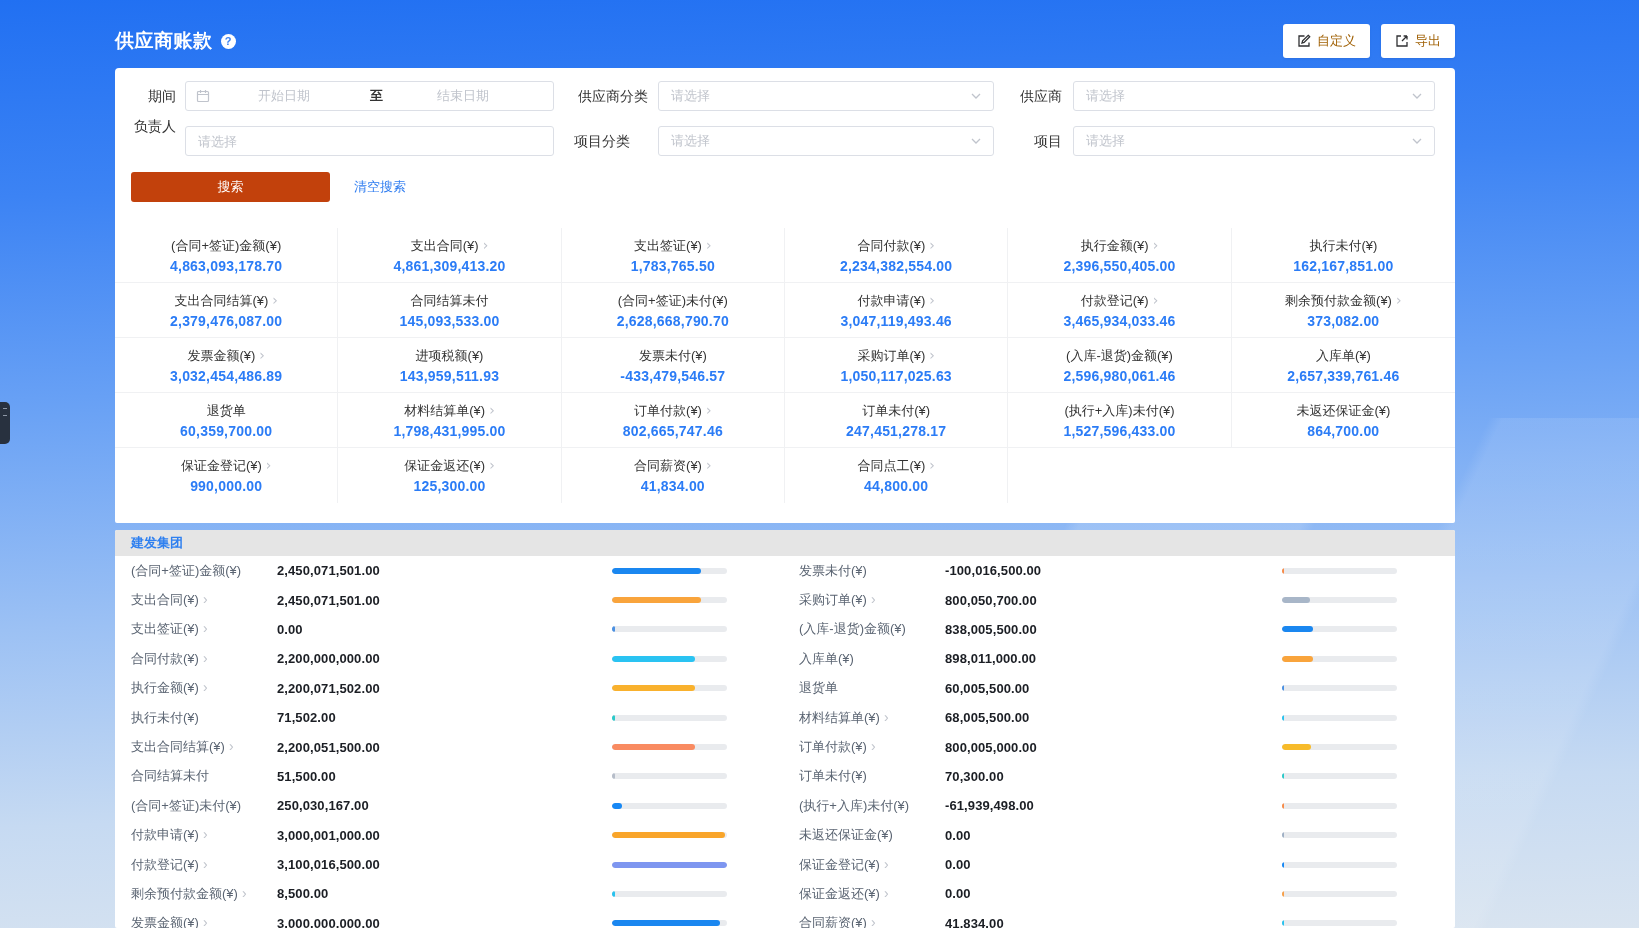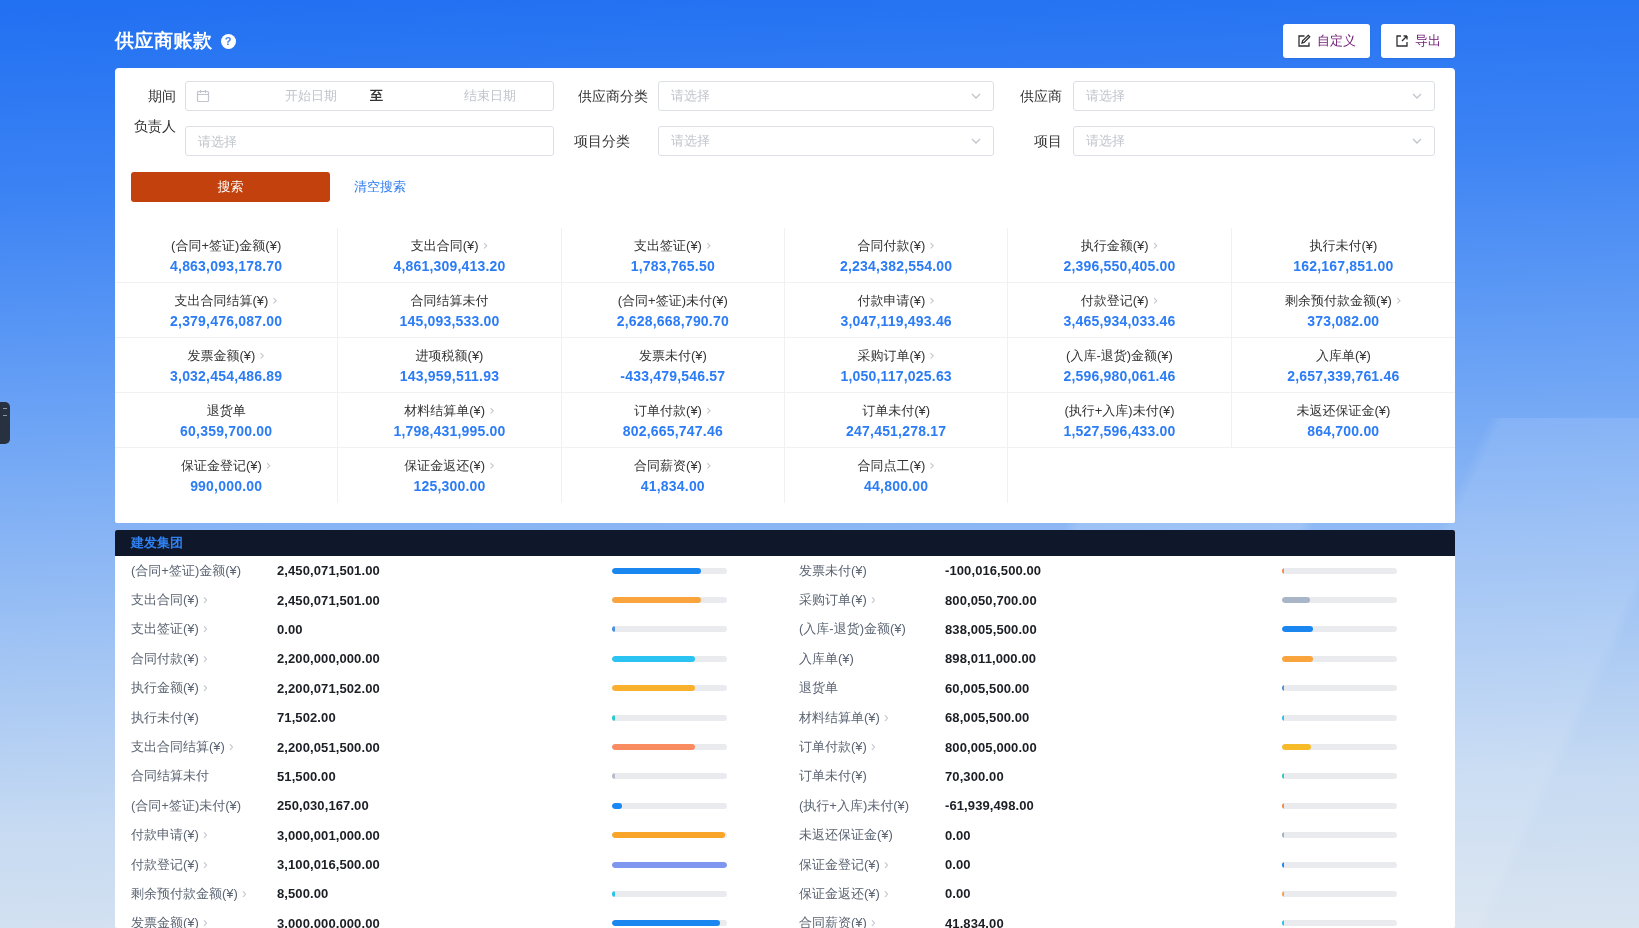--- a/index.html
+++ b/index.html
@@ -11,55 +11,55 @@
   body::after{
     content:"";position:absolute;right:0;bottom:0;width:70%;height:55%;pointer-events:none;
     background:linear-gradient(115deg,rgba(255,255,255,0) 45%,rgba(255,255,255,.14) 46%,rgba(255,255,255,.14) 62%,rgba(255,255,255,0) 63%,rgba(255,255,255,0) 72%,rgba(255,255,255,.10) 73%,rgba(255,255,255,.10) 88%,rgba(255,255,255,0) 89%);
   }
   .topbar{position:absolute;left:115px;top:23px;width:1340px;height:36px;display:flex;align-items:center;z-index:3;}
   .topbar h1{margin:0;font-size:19px;color:#fff;font-weight:bold;letter-spacing:.5px;}
   .help{width:15px;height:15px;border-radius:50%;background:#fff;color:#3a80f2;font-size:11px;font-weight:bold;
     display:inline-flex;align-items:center;justify-content:center;margin-left:8px;}
   .top-actions{margin-left:auto;display:flex;gap:11px;}
   .tbtn{height:34px;background:#fff;border:none;border-radius:3px;padding:0 14px;display:inline-flex;align-items:center;gap:6px;
-    font-size:13px;color:#701a75;cursor:pointer;font-family:inherit;box-shadow:0 1px 2px rgba(20,60,140,.15);}
+    font-size:13px;color:#a16207;cursor:pointer;font-family:inherit;box-shadow:0 1px 2px rgba(20,60,140,.15);}
   .tbtn svg{flex:none;}
 
   .edge-handle{position:absolute;left:0;top:402px;width:10px;height:42px;background:#28313f;border-radius:0 5px 5px 0;z-index:5;}
   .edge-handle i{display:block;width:4px;height:1px;background:#8d97a5;margin:6px auto 0;}
 
   .card{position:absolute;left:115px;width:1340px;background:#fff;z-index:2;}
   .filter-card{top:68px;height:192px;border-radius:4px 4px 2px 2px;}
   .f-lbl{position:absolute;font-size:14px;color:#333;text-align:right;line-height:30px;white-space:nowrap;}
   .f-box{position:absolute;height:30px;border:1px solid #dcdfe6;border-radius:3px;background:#fff;box-sizing:border-box;
     display:flex;align-items:center;font-size:13px;color:#c0c4cc;}
   .f-box .ph{color:#c0c4cc;}
   .date-box{padding:0 10px;}
-  .date-box .seg{flex:1;text-align:center;padding-left:48px;}
+  .date-box .seg{flex:1;text-align:left;padding-left:48px;}
   .date-box .to{color:#333;font-weight:bold;flex:none;padding:0 6px;font-size:13px;}
   .sel{padding:0 12px;justify-content:space-between;}
   input.f-box{padding:0 12px;font-family:inherit;font-size:13px;color:#333;}
   input.f-box::placeholder{color:#c0c4cc;}
   .btn-search{position:absolute;left:16px;top:104px;width:199px;height:30px;background:#c2410c;color:#fff;border:none;border-radius:3px;
     font-size:13px;cursor:pointer;font-family:inherit;}
   .link-clear{position:absolute;left:239px;top:104px;line-height:30px;font-size:13px;color:#2e7cf0;text-decoration:none;cursor:pointer;}
 
   .stats-card{top:228px;height:275px;padding-bottom:20px;border-radius:2px;}
   #summary-grid{display:grid;grid-template-columns:repeat(6,1fr);grid-auto-rows:55px;}
   .cell{border-right:1px solid #f0f1f3;border-bottom:1px solid #f0f1f3;display:flex;flex-direction:column;
     align-items:center;justify-content:center;gap:3px;box-sizing:border-box;}
   .cell:nth-child(6n){border-right:none;}
   .cell:nth-child(n+25){border-bottom:none;}
   .cell.empty{border-right:none;}
   .s-label{font-size:13px;color:#333;white-space:nowrap;}
   .s-label .arr{color:#c0c4cc;font-size:14px;margin-left:4px;font-family:"DejaVu Sans",sans-serif;}
   .s-value{font-size:14px;font-weight:bold;color:#2b7cf6;letter-spacing:.2px;}
 
   .group-card{top:530px;height:398px;border-radius:2px;overflow:hidden;}
-  .band{height:26px;background:#0f172a;display:flex;align-items:center;padding-left:16px;}
+  .band{height:26px;background:#e5e5e5;display:flex;align-items:center;padding-left:16px;}
   .band span{font-size:13px;font-weight:bold;color:#2f80f0;}
   .metrics{display:flex;}
   .mcol{width:670px;box-sizing:border-box;}
   .mcol.left{padding:0 58px 0 16px;}
   .mcol.right{padding:0 58px 0 14px;}
   .mrow{height:29.4px;display:flex;align-items:center;font-size:13px;}
   .m-label{flex:none;width:146px;color:#5a6472;white-space:nowrap;overflow:hidden;}
   .m-label .arr{color:#c0c4cc;font-size:14px;margin-left:4px;}
   .m-value{flex:none;font-weight:bold;color:#1b1e24;letter-spacing:.1px;}
   .m-bar{margin-left:auto;flex:none;width:115px;height:6px;border-radius:3px;background:#e9ebee;overflow:hidden;}

